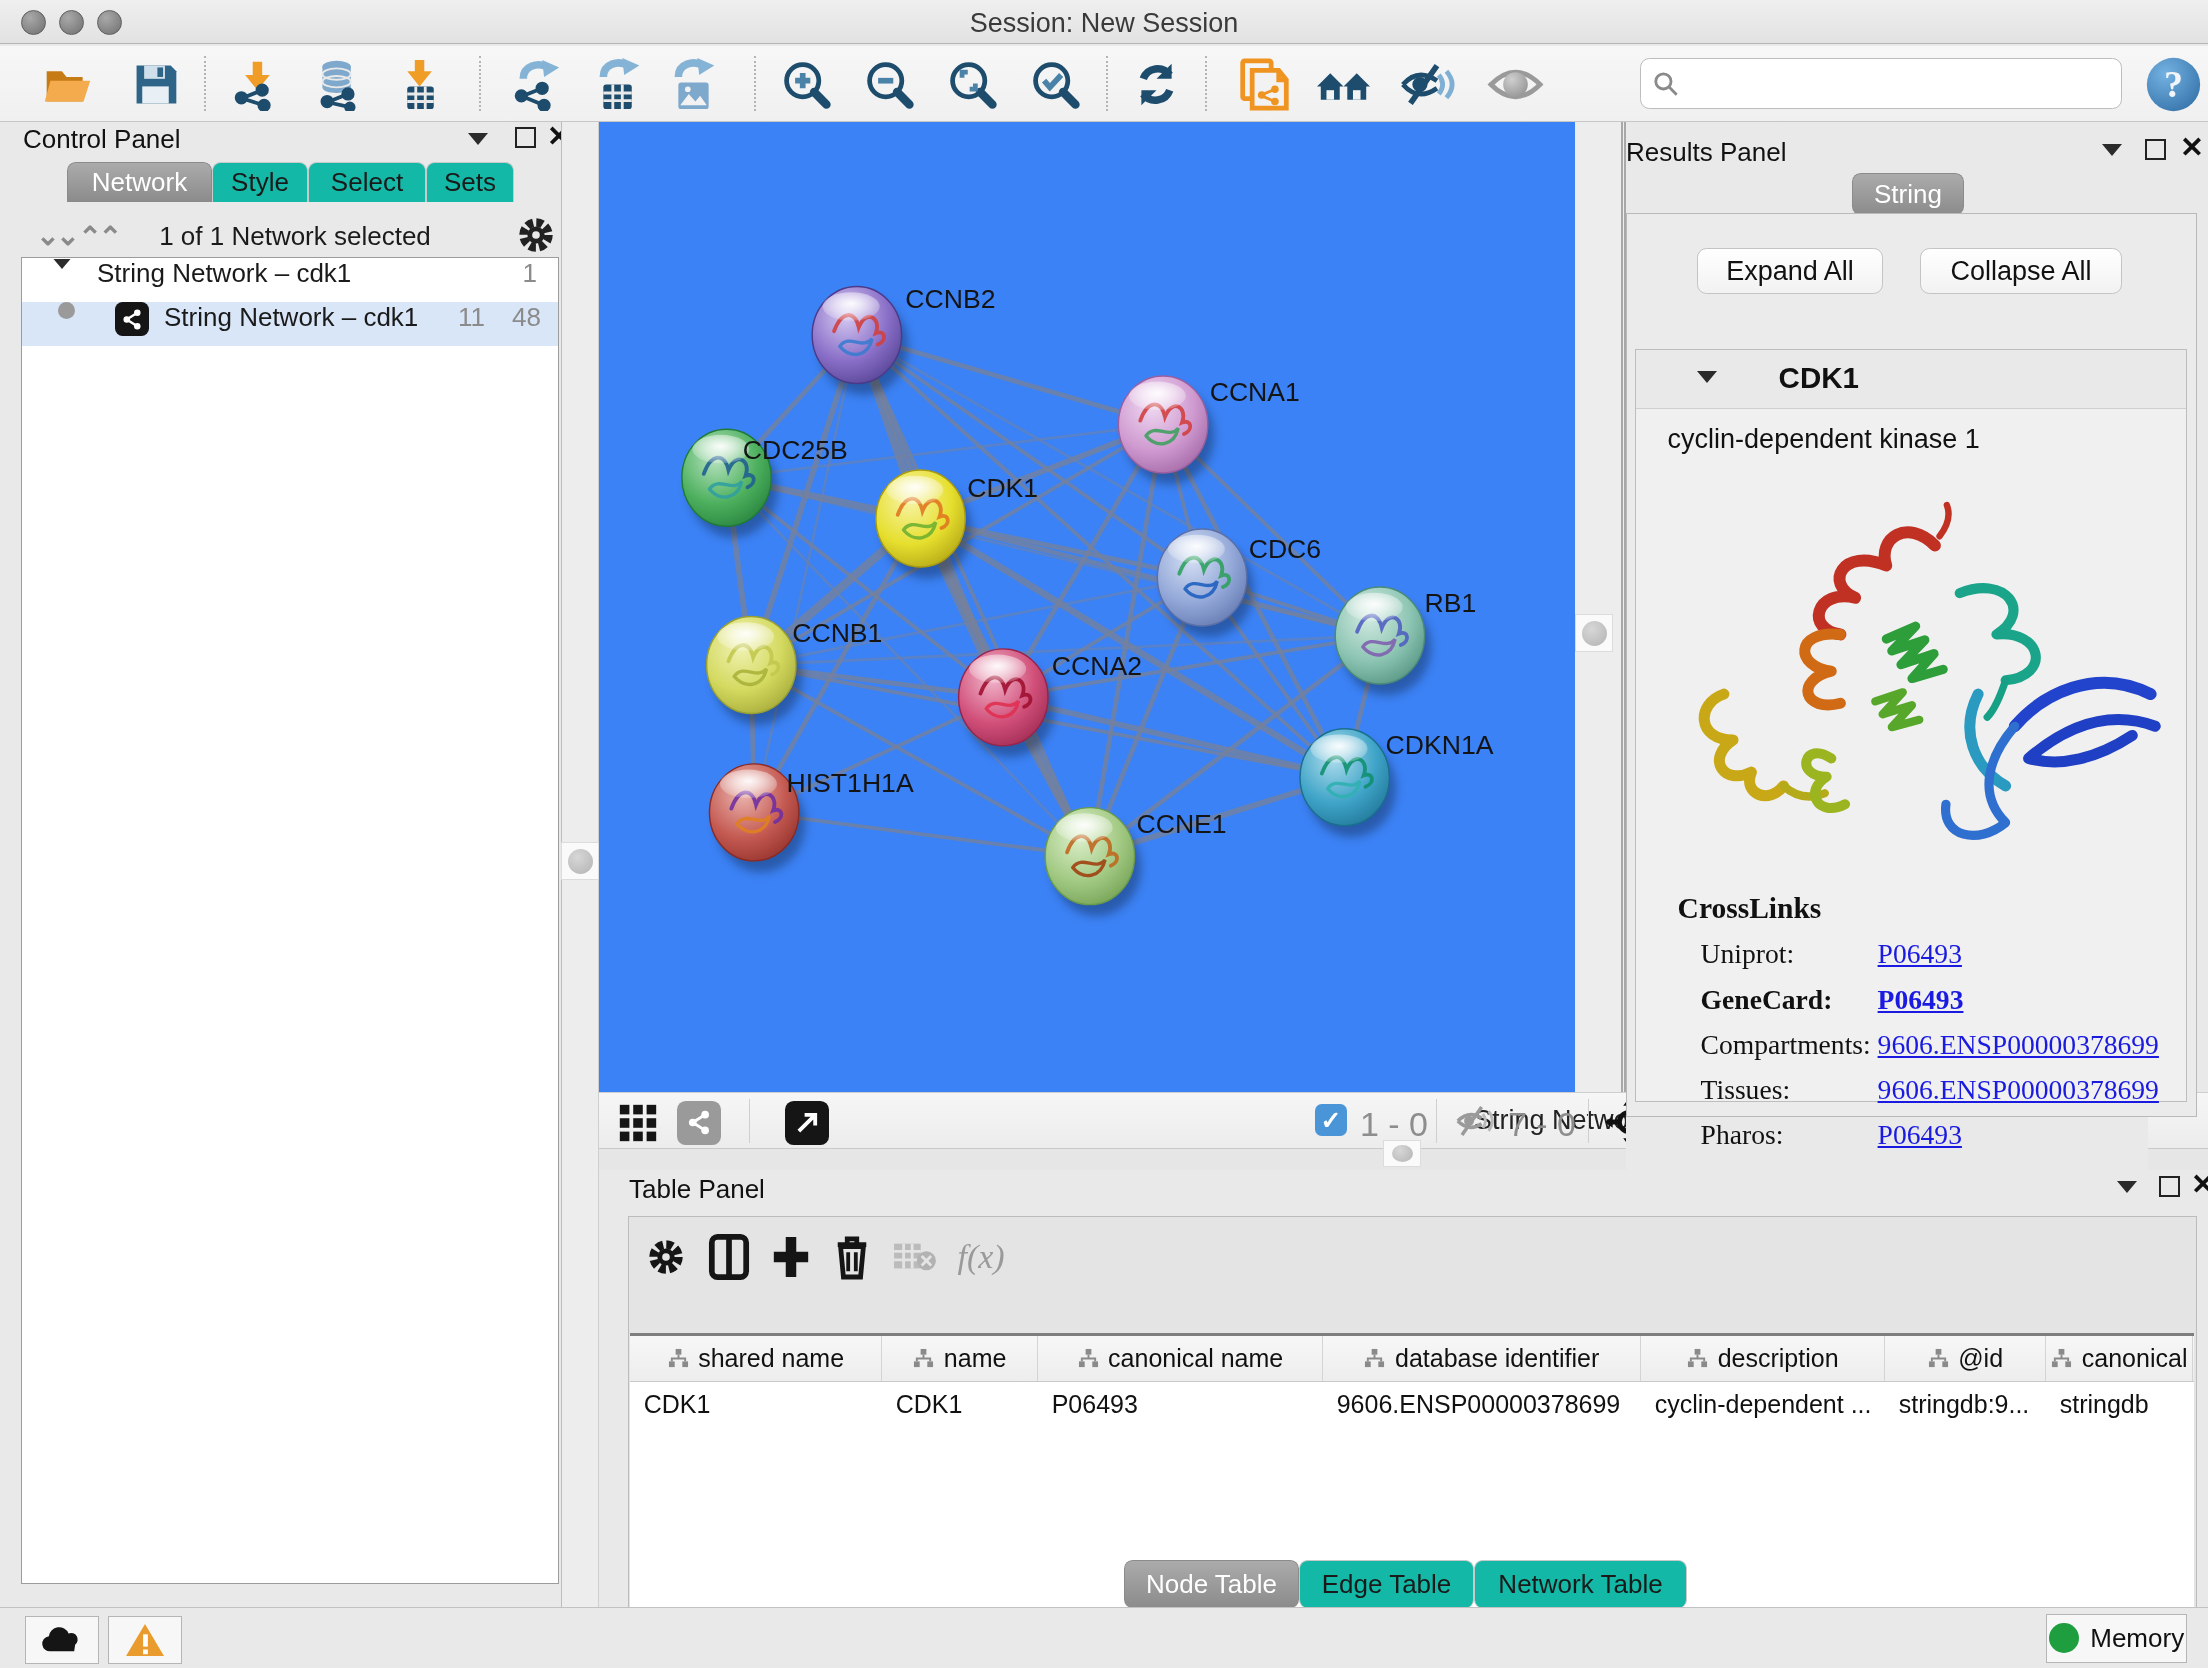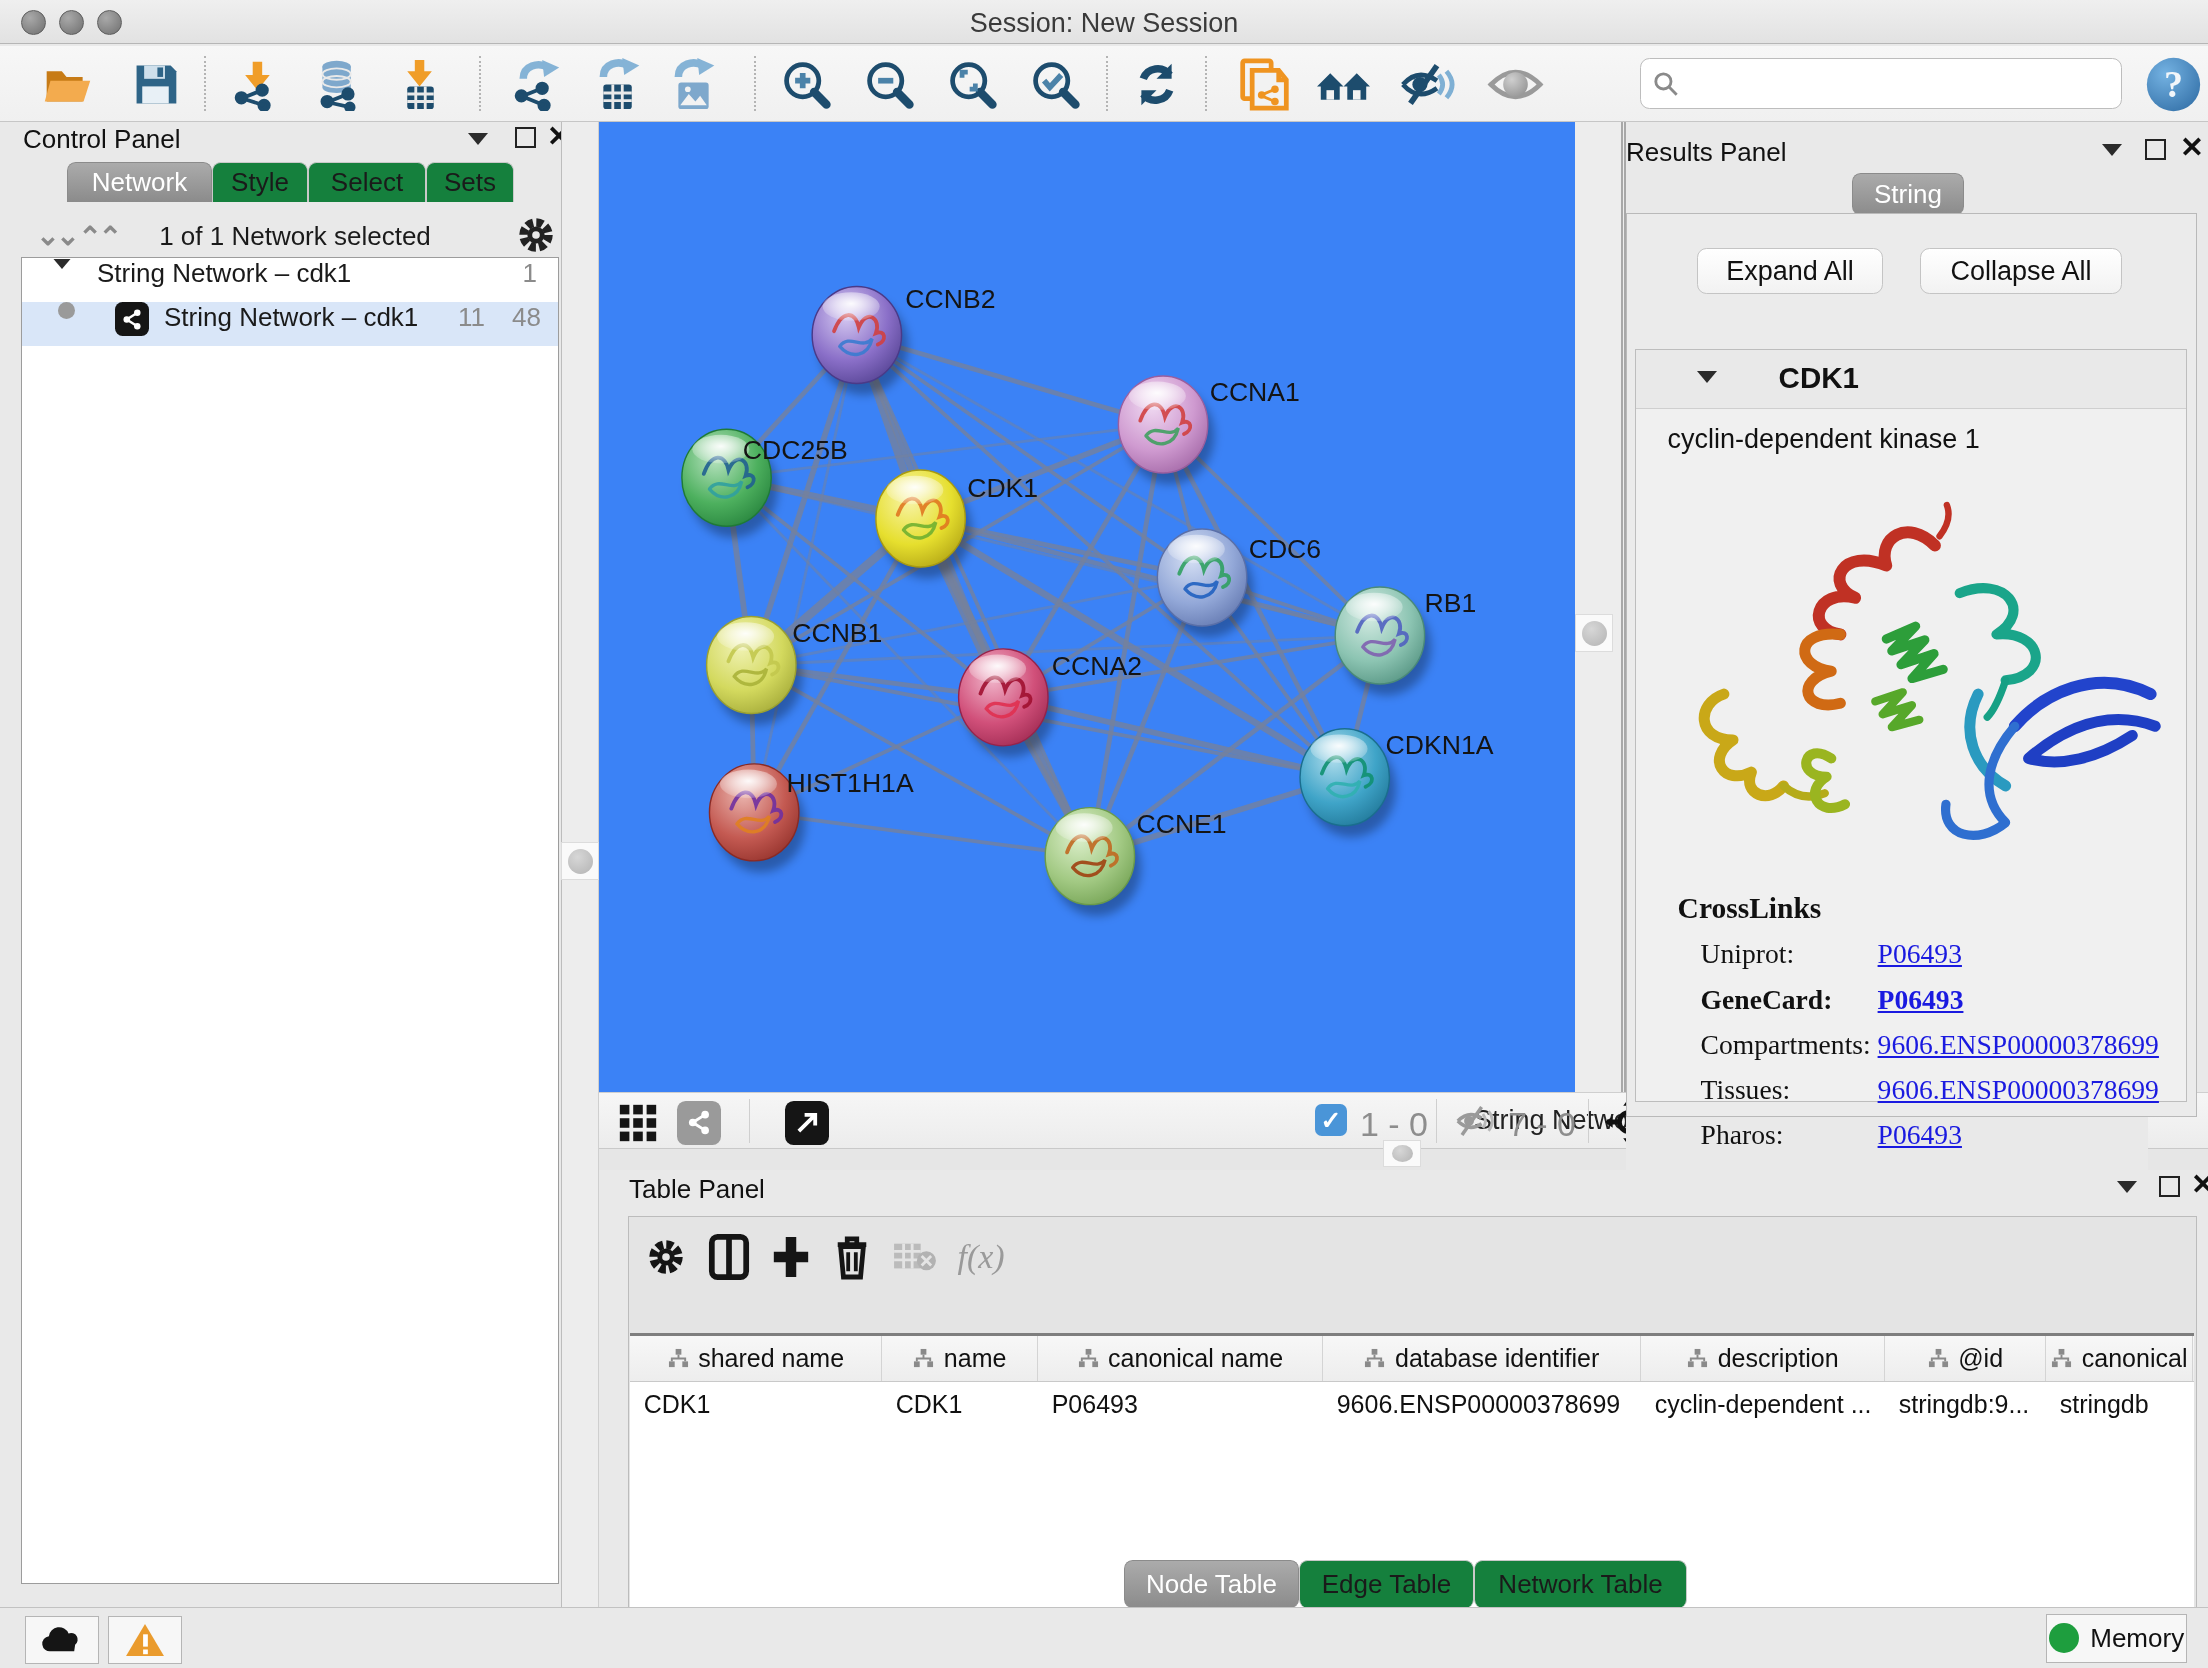--- a/index.html
+++ b/index.html
@@ -26,21 +26,21 @@
                      font-family:"Liberation Sans",sans-serif; }
 
   
   .panel-title { font-size:26px; color:#111; }
   .caret { width:0; height:0; border-left:10.5px solid transparent; border-right:10.5px solid transparent;
            border-top:12.4px solid #2b2b2b; display:inline-block; }
   .floatbox { width:21px; height:21px; border:2.9px solid #222; display:inline-block; }
   .closex { font-size:28.5px; font-weight:bold; color:#111; line-height:21px; }
 
   .tab { height:40px; display:flex; align-items:center; justify-content:center; font-size:26px;
-         background:#15803d; border:1px solid #c9c9c9; border-bottom:none; border-radius:8.6px 8.6px 0 0; color:#1a1a1a; }
+         background:#14b8a6; border:1px solid #c9c9c9; border-bottom:none; border-radius:8.6px 8.6px 0 0; color:#1a1a1a; }
   .tab.active { background:linear-gradient(#ababab,#8b8b8b); color:#fff; border-color:#8b8b8b; }
 
   
   .cp-header { position:absolute; left:23px; top:124px; }
   .cp-tabs { position:absolute; left:67px; top:162px; display:flex; }
   .cp-selrow { position:absolute; left:0; top:217px; width:590px; height:38px; }
   .cp-listbox { position:absolute; left:21px; top:257px; width:538px; height:1327px; background:#fff; border:1.9px solid #9c9c9c; }
   .tree-row { position:relative; height:44px; display:flex; align-items:flex-start; font-size:26px; }
   .tree-row.selected { background:#d9e6f8; }
   .tree-num { color:#8b8b8b; }

